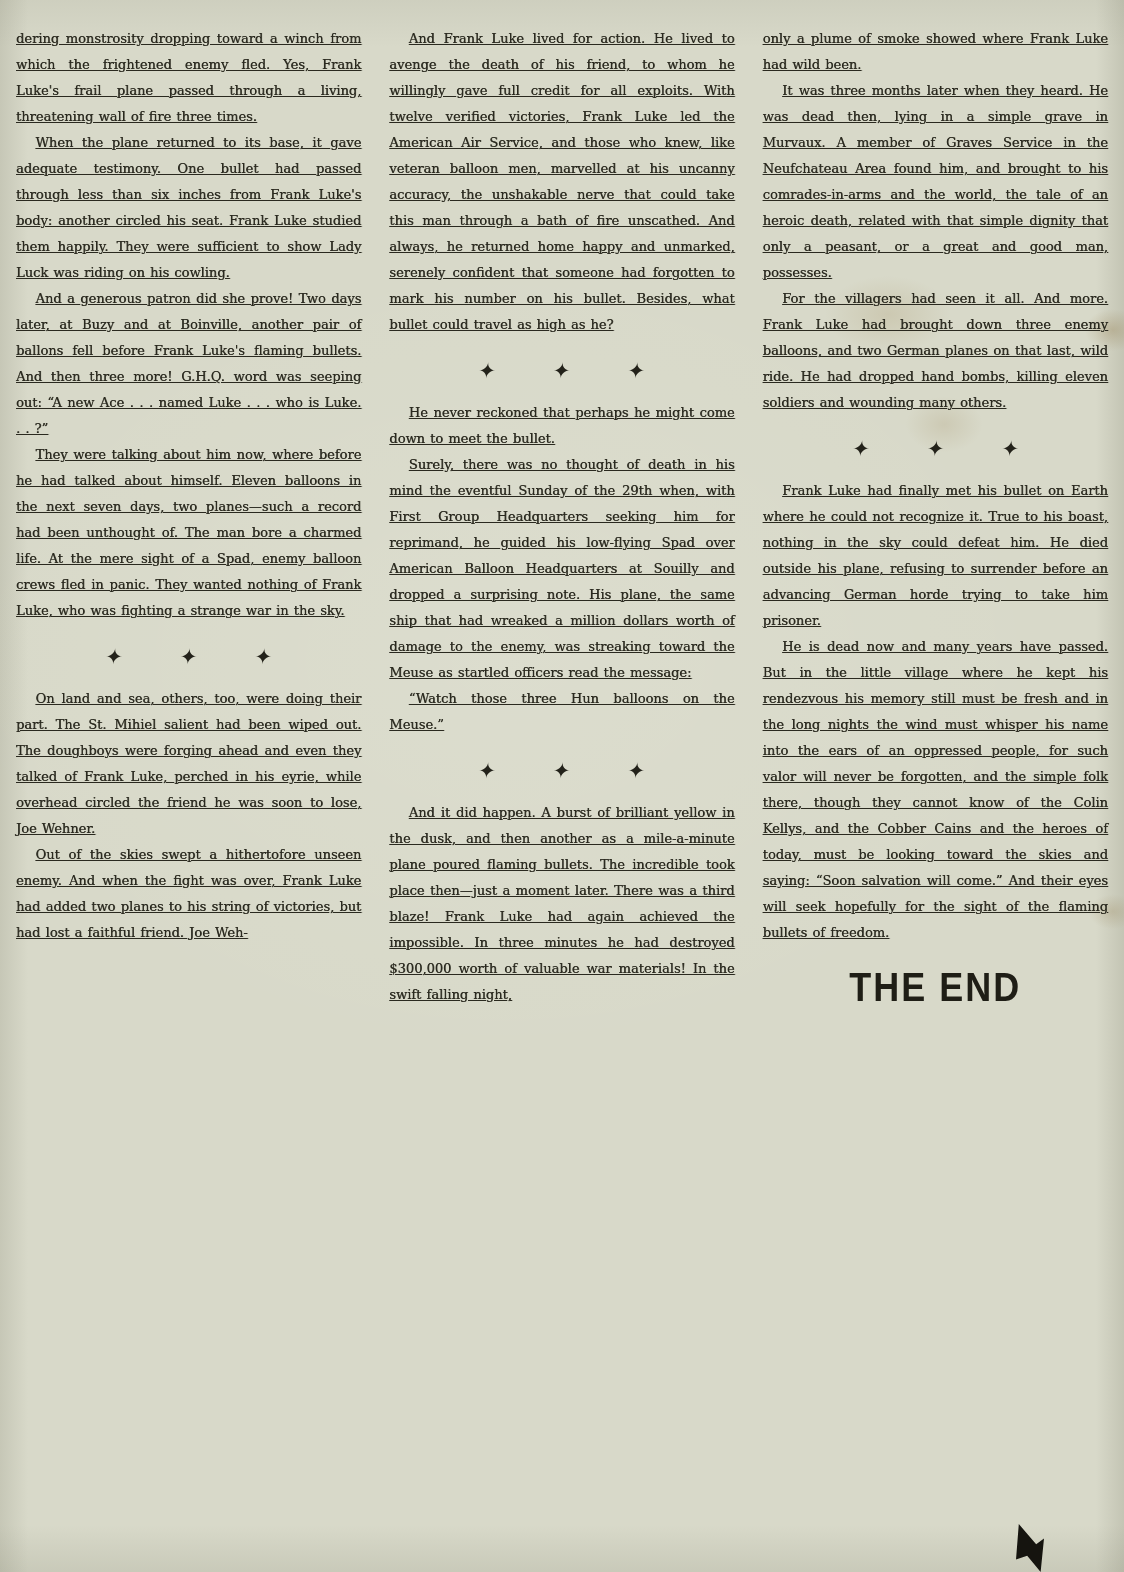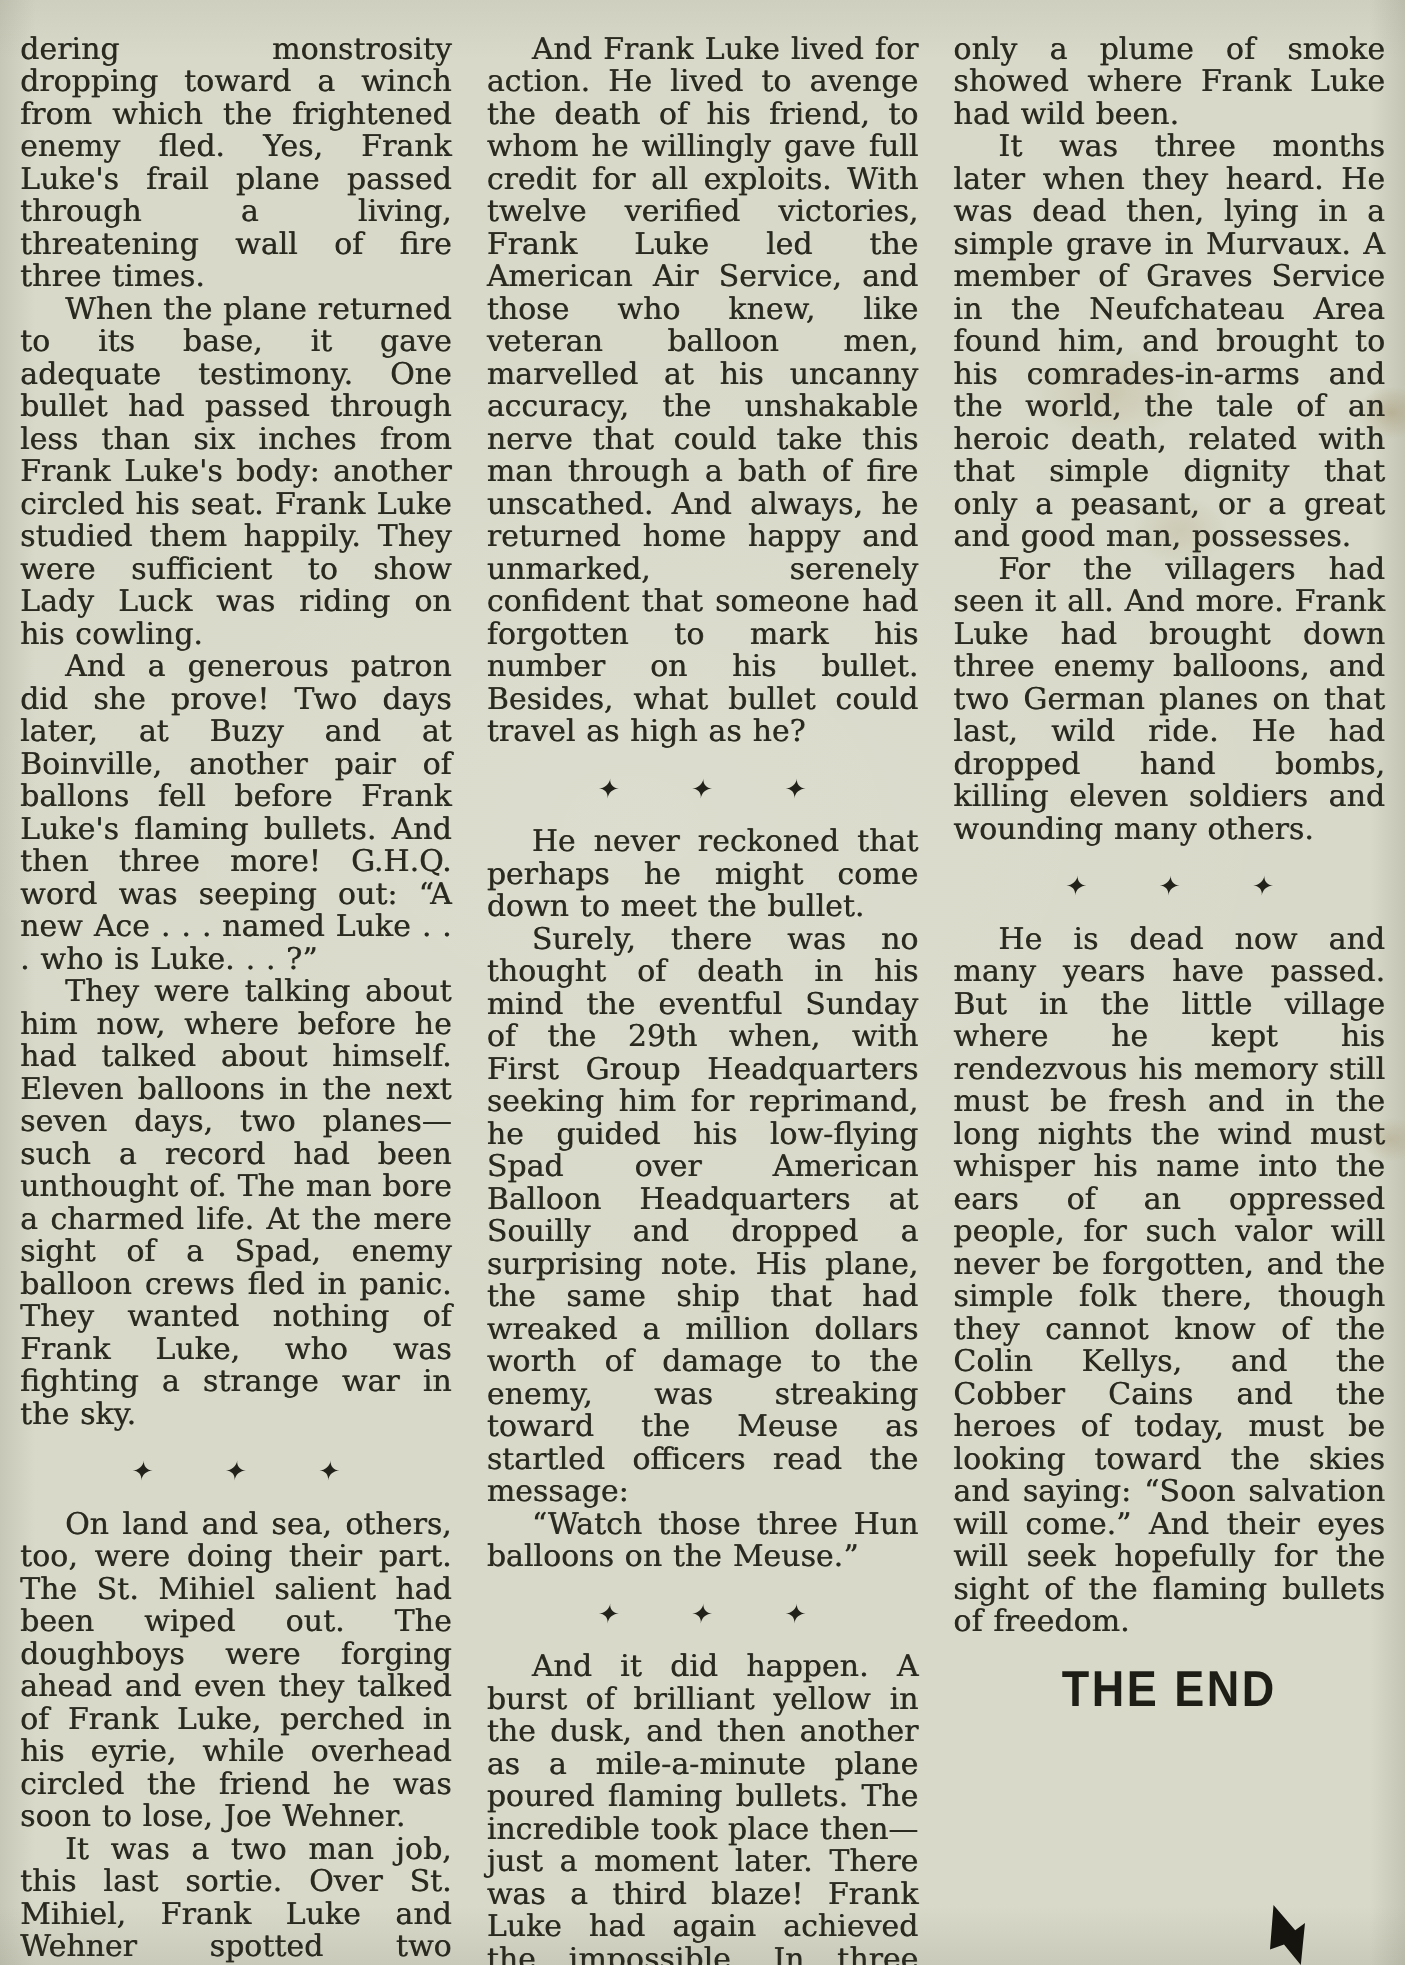--- a/index.html
+++ b/index.html
@@ -28,26 +28,27 @@
     gap: 28px;
     font-family: "DejaVu Serif", "Liberation Serif", serif;
     color: #2a291f;
   }
   .col {
     flex: 1 1 0;
     min-width: 0;
   }
   .col p {
     margin: 0;
-    font-size: 24px;
+    font-size: 13px;
     line-height: 26px;
     text-align: justify;
     text-indent: 1.5em;
     word-spacing: 1px;
     text-shadow: 0.4px 0 0 rgba(42,41,31,0.75);
+    text-decoration: underline;
   }
   .col p.cont {
     text-indent: 0;
   }
   .stars {
     text-align: center;
     font-size: 21px;
     line-height: 26px;
     margin: 20px 0 16px 0;
     word-spacing: 2.4em;
@@ -81,38 +82,38 @@
 
 <div class="page">
 
   <div class="col">
     <p class="cont">dering monstrosity dropping toward a winch from which the frightened enemy fled. Yes, Frank Luke's frail plane passed through a living, threatening wall of fire three times.</p>
     <p>When the plane returned to its base, it gave adequate testimony. One bullet had passed through less than six inches from Frank Luke's body: another circled his seat. Frank Luke studied them happily. They were sufficient to show Lady Luck was riding on his cowling.</p>
     <p>And a generous patron did she prove! Two days later, at Buzy and at Boinville, another pair of ballons fell before Frank Luke's flaming bullets. And then three more! G.H.Q. word was seeping out: “A new Ace . . . named Luke . . . who is Luke. . . ?”</p>
     <p>They were talking about him now, where before he had talked about himself. Eleven balloons in the next seven days, two planes—such a record had been unthought of. The man bore a charmed life. At the mere sight of a Spad, enemy balloon crews fled in panic. They wanted nothing of Frank Luke, who was fighting a strange war in the sky.</p>
     <div class="stars">✦ ✦ ✦</div>
     <p>On land and sea, others, too, were doing their part. The St. Mihiel salient had been wiped out. The doughboys were forging ahead and even they talked of Frank Luke, perched in his eyrie, while overhead circled the friend he was soon to lose, Joe Wehner.</p>
-    <p>It was a two man job, this last sortie. Over St. Mihiel, Frank Luke and Wehner spotted two balloons near Labeauville. In a few moments the observation posts were in flames. But a new danger threatened.</p>
     <p>Out of the skies swept a hithertofore unseen enemy. And when the fight was over, Frank Luke had added two planes to his string of victories, but had lost a faithful friend. Joe Weh-</p>
   </div>
 
   <div class="col">
     <p>And Frank Luke lived for action. He lived to avenge the death of his friend, to whom he willingly gave full credit for all exploits. With twelve verified victories, Frank Luke led the American Air Service, and those who knew, like veteran balloon men, marvelled at his uncanny accuracy, the unshakable nerve that could take this man through a bath of fire unscathed. And always, he returned home happy and unmarked, serenely confident that someone had forgotten to mark his number on his bullet. Besides, what bullet could travel as high as he?</p>
     <div class="stars">✦ ✦ ✦</div>
     <p>He never reckoned that perhaps he might come down to meet the bullet.</p>
     <p>Surely, there was no thought of death in his mind the eventful Sunday of the 29th when, with First Group Headquarters seeking him for reprimand, he guided his low-flying Spad over American Balloon Headquarters at Souilly and dropped a surprising note. His plane, the same ship that had wreaked a million dollars worth of damage to the enemy, was streaking toward the Meuse as startled officers read the message:</p>
     <p>“Watch those three Hun balloons on the Meuse.”</p>
     <div class="stars">✦ ✦ ✦</div>
     <p>And it did happen. A burst of brilliant yellow in the dusk, and then another as a mile-a-minute plane poured flaming bullets. The incredible took place then—just a moment later. There was a third blaze! Frank Luke had again achieved the impossible. In three minutes he had destroyed $300,000 worth of valuable war materials! In the swift falling night,</p>
   </div>
 
   <div class="col">
     <p class="cont">only a plume of smoke showed where Frank Luke had wild been.</p>
     <p>It was three months later when they heard. He was dead then, lying in a simple grave in Murvaux. A member of Graves Service in the Neufchateau Area found him, and brought to his comrades-in-arms and the world, the tale of an heroic death, related with that simple dignity that only a peasant, or a great and good man, possesses.</p>
     <p>For the villagers had seen it all. And more. Frank Luke had brought down three enemy balloons, and two German planes on that last, wild ride. He had dropped hand bombs, killing eleven soldiers and wounding many others.</p>
     <div class="stars">✦ ✦ ✦</div>
+    <p>Frank Luke had finally met his bullet on Earth where he could not recognize it. True to his boast, nothing in the sky could defeat him. He died outside his plane, refusing to surrender before an advancing German horde trying to take him prisoner.</p>
     <p>He is dead now and many years have passed. But in the little village where he kept his rendezvous his memory still must be fresh and in the long nights the wind must whisper his name into the ears of an oppressed people, for such valor will never be forgotten, and the simple folk there, though they cannot know of the Colin Kellys, and the Cobber Cains and the heroes of today, must be looking toward the skies and saying: “Soon salvation will come.” And their eyes will seek hopefully for the sight of the flaming bullets of freedom.</p>
     <div class="the-end">THE END</div>
   </div>
 
   <div class="corner-mark"></div>
 
 </div>
 
 </body></html>

